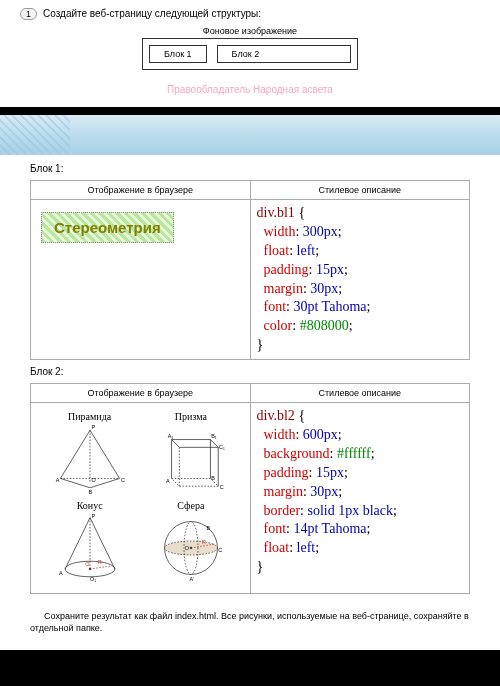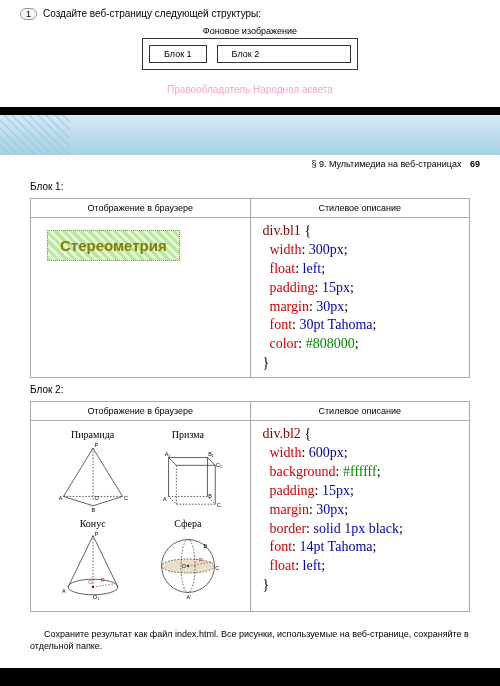--- a/index.html
+++ b/index.html
@@ -21,21 +21,21 @@
   
   .header-strip { height: 40px; background: linear-gradient(to bottom, #d8ebf5 0%, #bcdced 50%, #a8d0e6 100%); position: relative; overflow: hidden; }
   .header-strip::before { content: ""; position: absolute; left: 0; top: 0; width: 70px; height: 100%; background: repeating-linear-gradient(45deg, #9bc5dd 0 2px, transparent 2px 6px); opacity: 0.5; }
   .section-title { text-align: right; font-size: 9px; padding: 4px 20px; }
   .section-title .pg { font-weight: bold; margin-left: 6px; }
   
   .content { padding: 2px 30px 8px 30px; }
   .block-label { font-size: 10px; margin: 6px 0; }
   
   table.styled { border-collapse: collapse; width: 100%; font-size: 9px; }
-  table.styled td, table.styled th { border: 1px solid #aaa; padding: 4px 12px; vertical-align: top; }
+  table.styled td, table.styled th { border: 1px solid #aaa; padding: 4px 6px; vertical-align: top; }
   table.styled th { font-weight: normal; text-align: center; background: #fff; }
   
   .browser-cell { width: 50%; }
   .style-cell { width: 50%; font-family: Liberation Serif, serif; font-size: 14px; line-height: 1.35; white-space: pre; }
   
   .stereo-box { display: inline-block; background: repeating-linear-gradient(45deg, #b8e8a0 0 3px, #e8f8d8 3px 6px); border: 1px dotted #888; padding: 6px 12px; margin: 8px 0 20px 4px; font-family: Tahoma, sans-serif; font-size: 15px; color: #808000; font-weight: bold; }
   
   .kw-sel { color: #8b0000; }
   .kw-prop { color: #c00; }
   .kw-val { color: #00a; }
@@ -63,24 +63,20 @@
       <div class="inner-block b2">
           <span>Блок 2</span>
         </div>
     </div>
   </div>
   <div class="watermark">Правообладатель Народная асвета</div>
 </div>
 
 <div class="page page2">
   <div class="header-strip"></div>
-  <div class="section-title">
-    <span>§ 9. Мультимедиа на веб-страницах</span>
-    <span class="pg">69</span>
-  </div>
 
   <div class="content">
     <div class="block-label">Блок 1:</div>
 
     <table class="styled">
       <tbody>
           <tr>
         <th>Отображение в браузере</th>
         <th>Стилевое описание</th>
       </tr>

